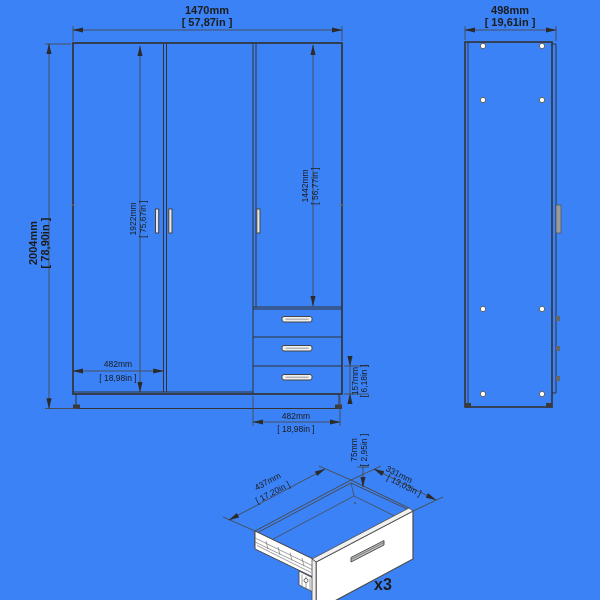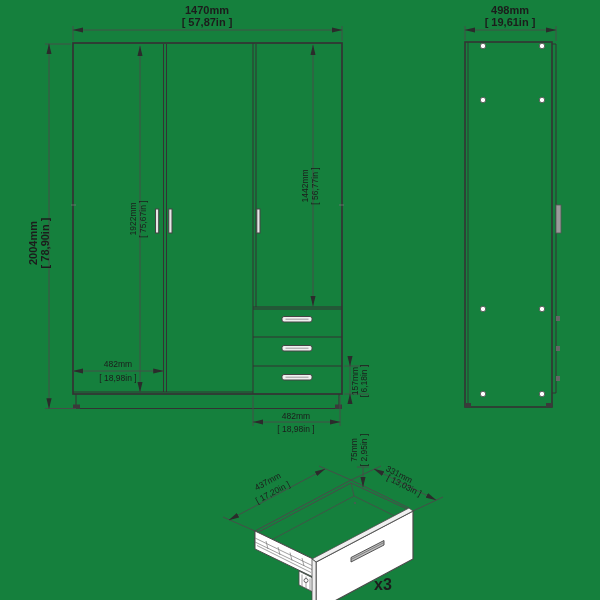--- a/index.html
+++ b/index.html
@@ -1,16 +1,16 @@
 <!DOCTYPE html>
 <html><head>
 <meta charset="utf-8">
 <style>
   html,body{margin:0;padding:0;background:#ffffff;}
-  .stage{position:relative;width:600px;height:600px;background:#15803d;overflow:hidden;
+  .stage{position:relative;width:600px;height:600px;background:#3b82f6;overflow:hidden;
          font-family:"Liberation Sans", sans-serif;}
   svg text{fill:#1c1c1c;}
   .dim-big{font-size:11px;font-weight:bold;}
   .dim-small{font-size:8.5px;font-weight:normal;}
   .qty{font-size:16px;font-weight:bold;}
 </style>
 </head>
 <body>
 
 <div class="stage">

